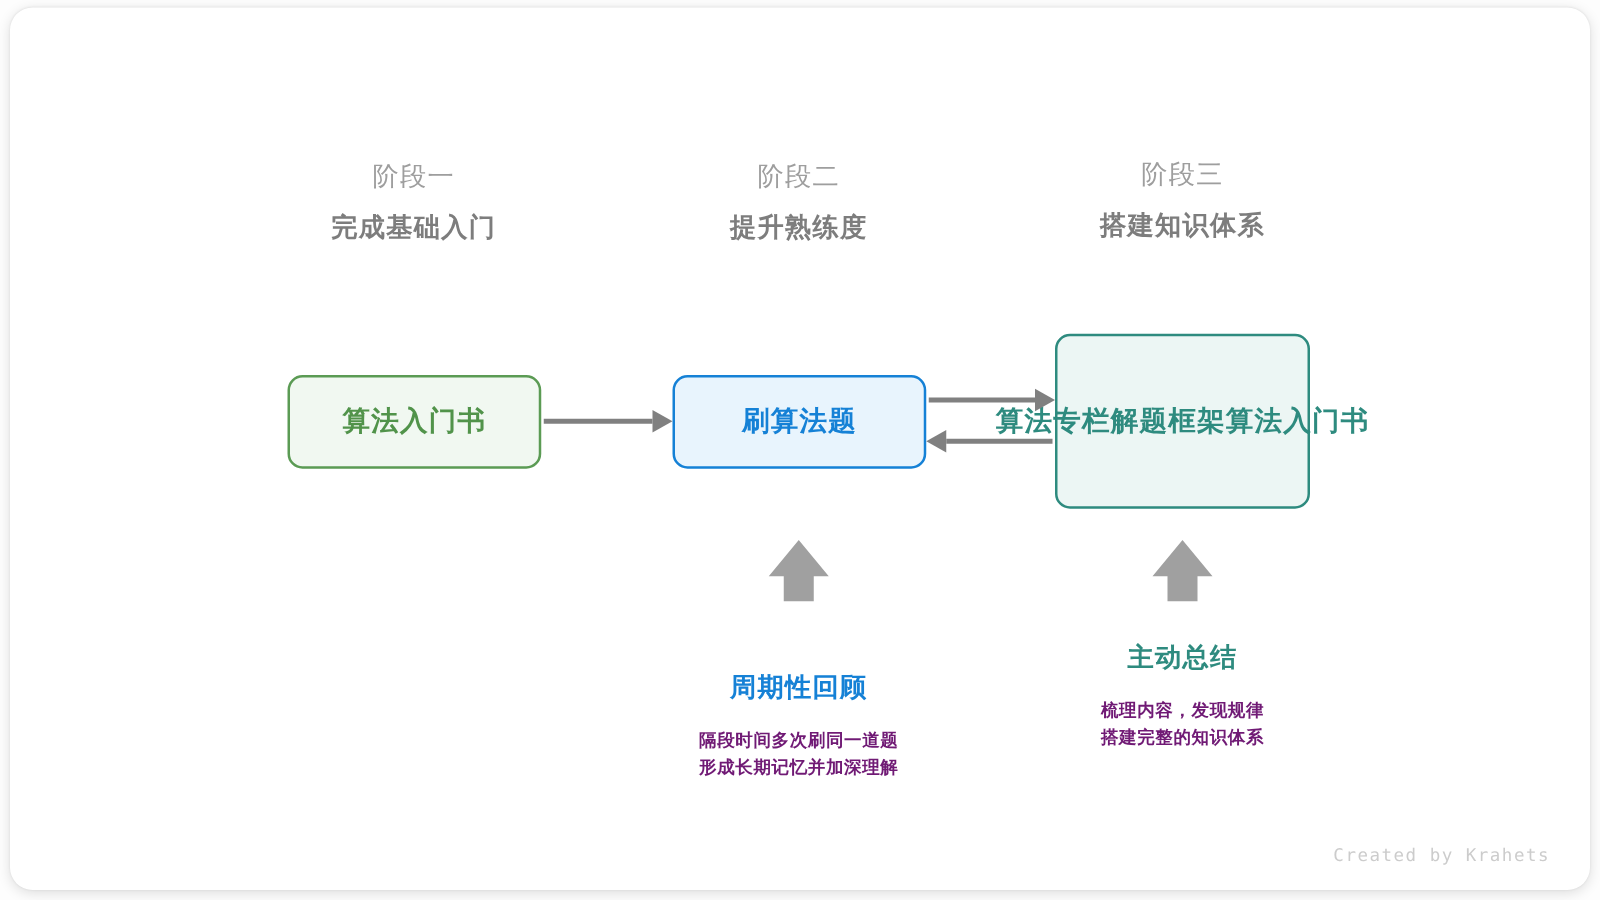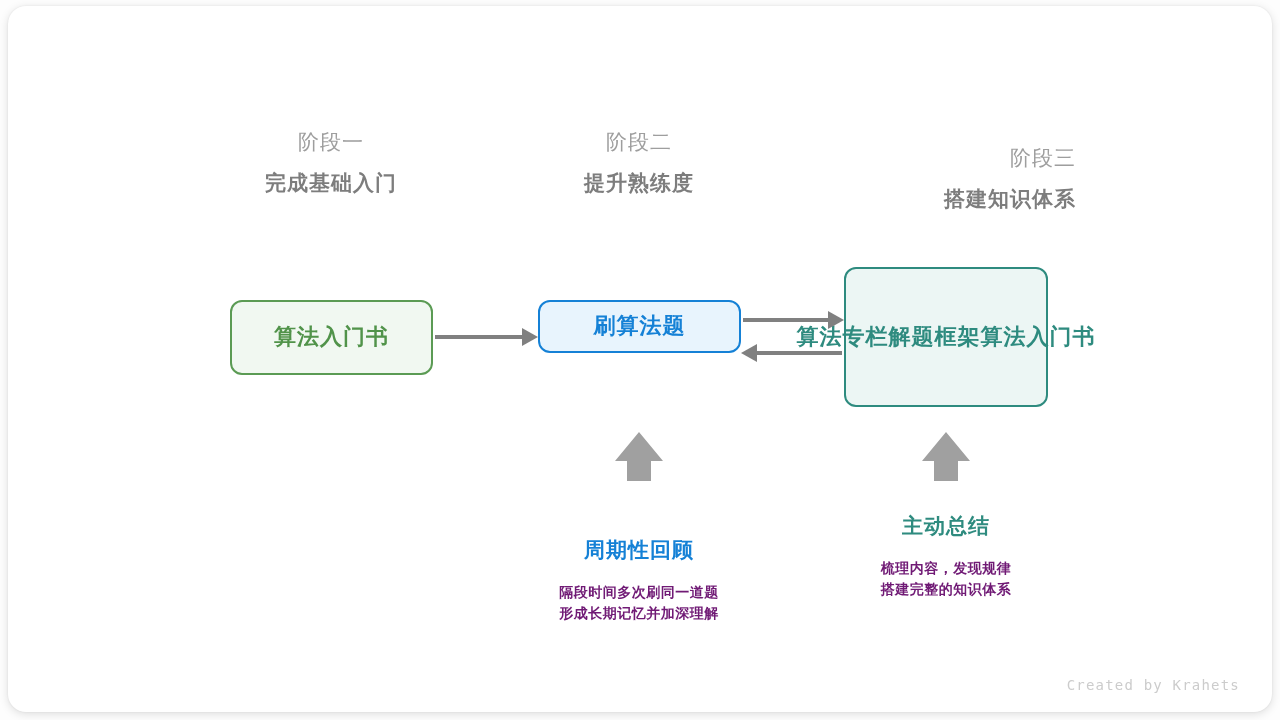--- a/index.html
+++ b/index.html
@@ -49,21 +49,21 @@
   .stage-head .stage-title {
     display: block;
     font-size: 21px;
     font-weight: bold;
     color: #7d7d7d;
     letter-spacing: 1px;
   }
 
   #stage-1 { left: 201px; top: 131px; }
   #stage-2 { left: 509px; top: 131px; }
-  #stage-3 { left: 816px; top: 147px; text-align: right; }
+  #stage-3 { left: 816px; top: 129px; }
 
   
   .node {
     position: absolute;
     display: flex;
     align-items: center;
     justify-content: center;
     border-radius: 12px;
     border-width: 2px;
     border-style: solid;
@@ -77,21 +77,21 @@
   }
 
   #node-book {
     left: 230px; top: 300px; width: 203px; height: 75px;
     background: #f1f8f1;
     border-color: #5b9b54;
   }
   #node-book .node-line { color: #51934a; }
 
   #node-practice {
-    left: 538px; top: 300px; width: 203px; height: 53px;
+    left: 538px; top: 300px; width: 203px; height: 75px;
     background: #e8f4fd;
     border-color: #1581d6;
   }
   #node-practice .node-line { color: #1581d6; }
 
   #node-system {
     left: 844px; top: 267px; width: 204px; height: 140px;
     background: #ecf6f4;
     border-color: #2e8b7f;
   }

